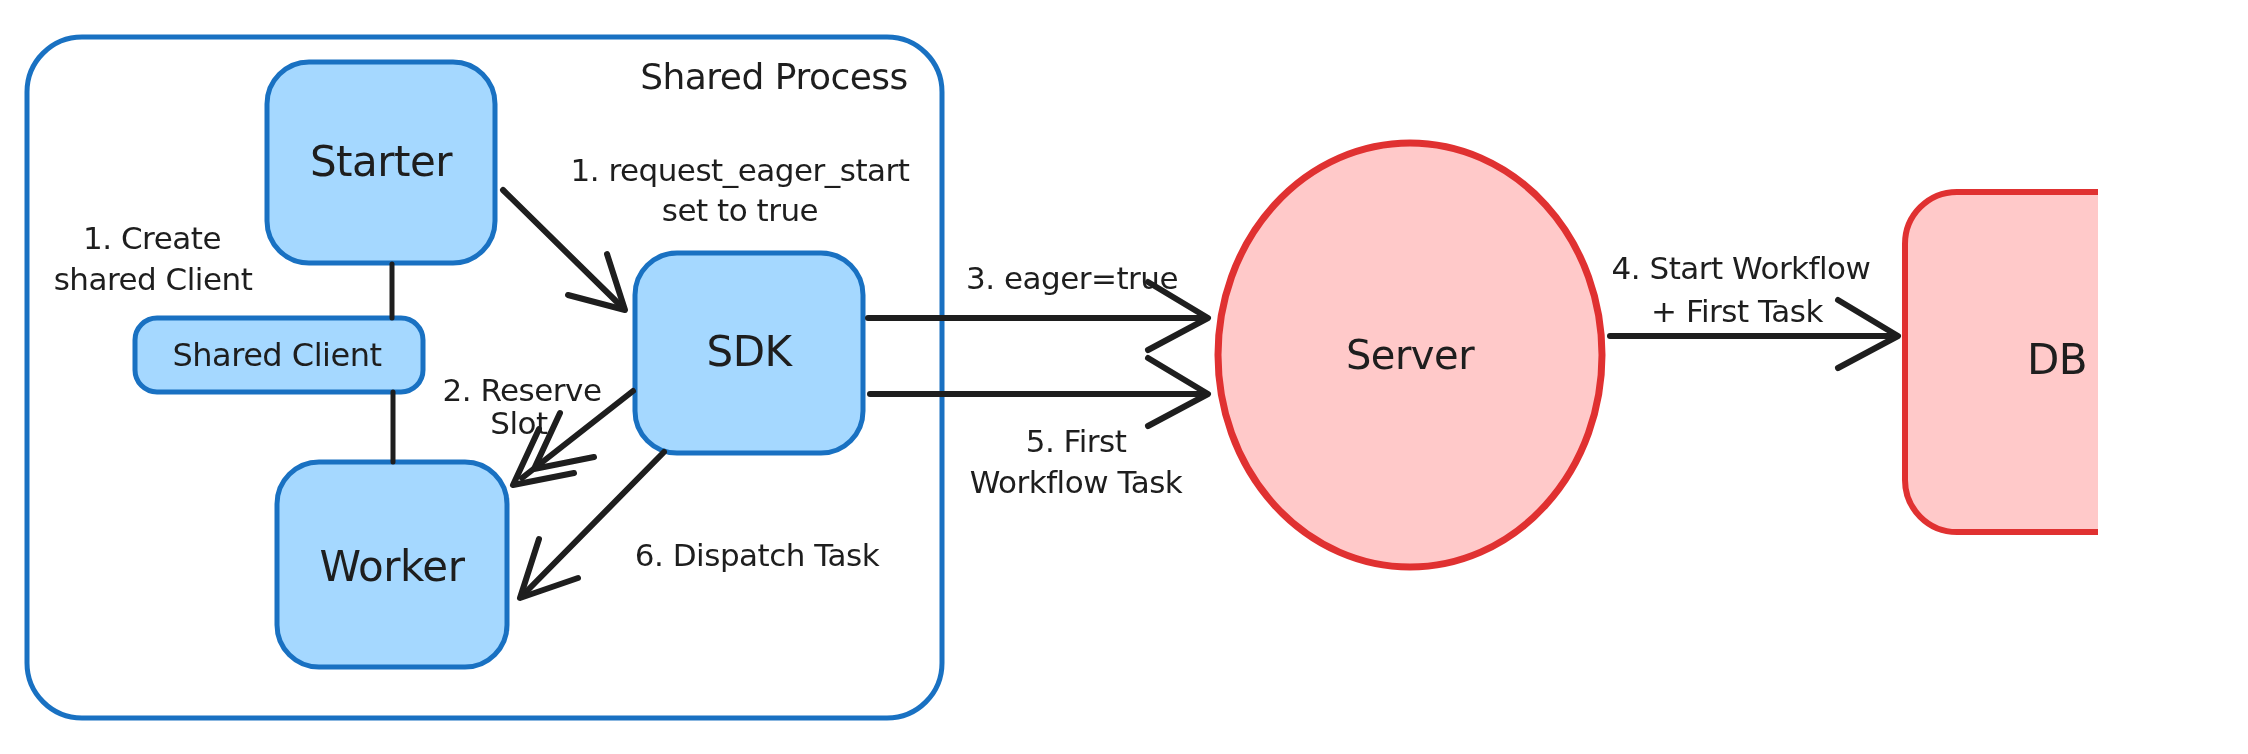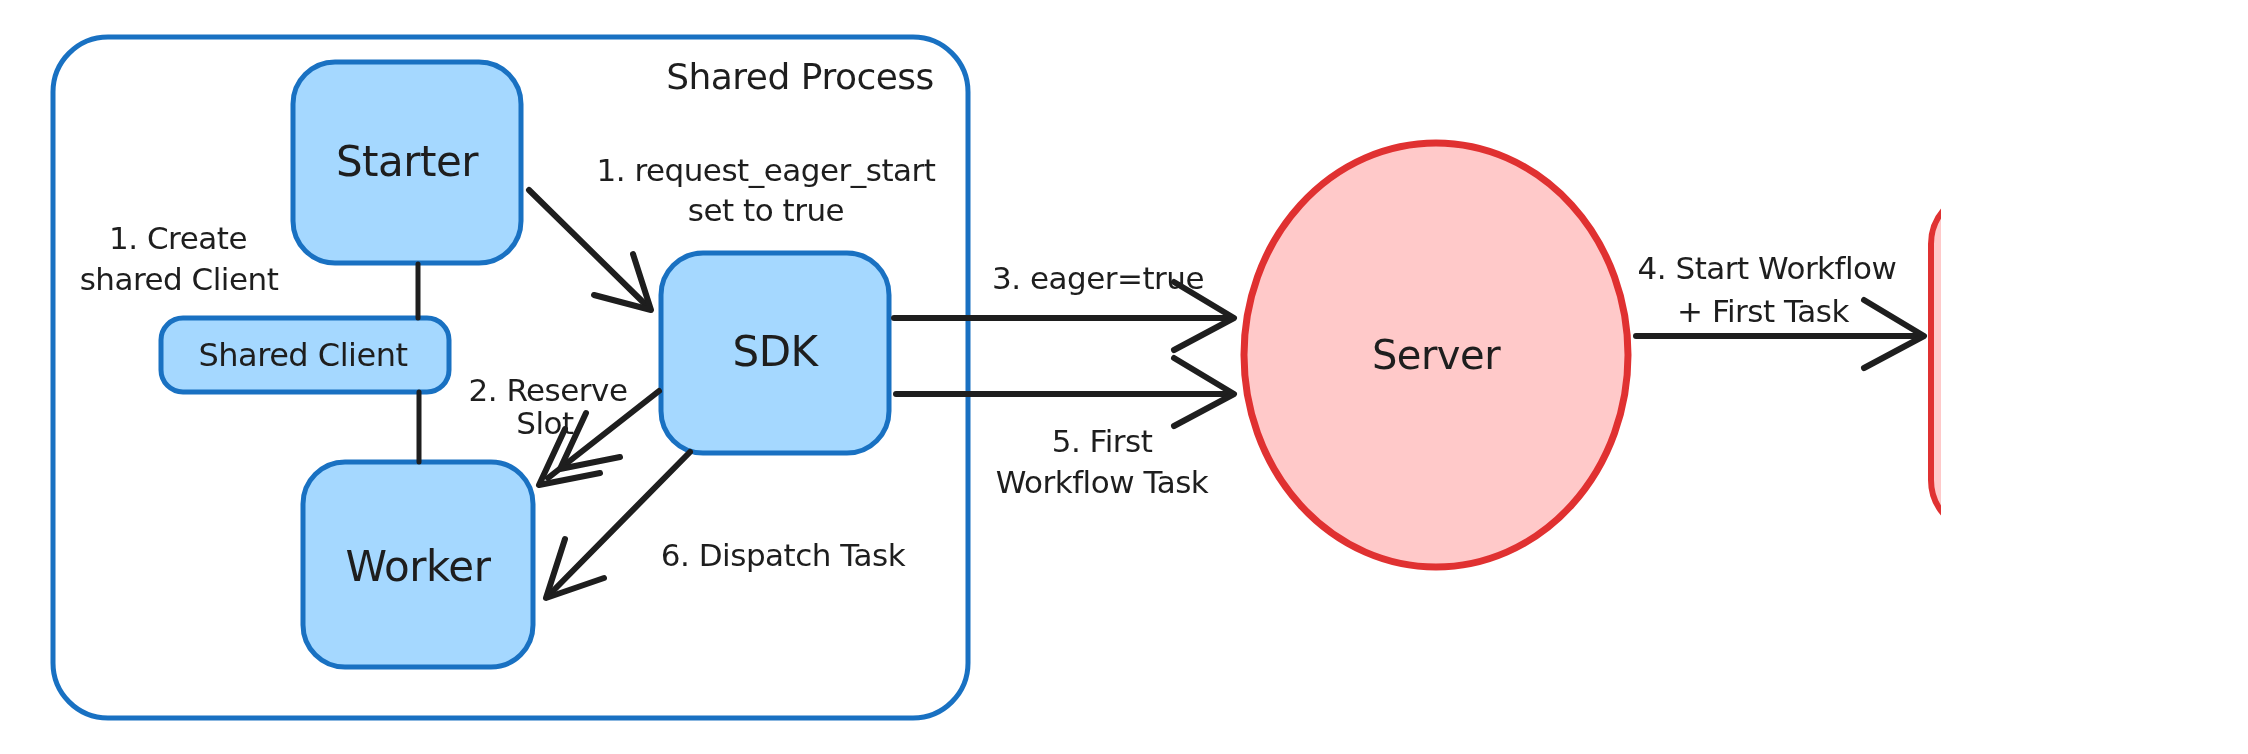--- a/index.html
+++ b/index.html
@@ -1,17 +1,17 @@
 <!DOCTYPE html>
 <html><head>
 <meta charset="utf-8">
 <style>
   html,body{margin:0;padding:0;background:#ffffff;}
   body{width:2248px;height:754px;font-family:"DejaVu Sans","Liberation Sans",sans-serif;}
-  .stage{position:relative;width:1915px;height:754px;background:#ffffff;overflow:hidden;margin-left:26px;}
+  .stage{position:relative;width:2098px;height:754px;background:#ffffff;overflow:hidden;}
   svg{position:absolute;left:0;top:0;}
   
   .node{stroke-width:5;}
   .container-box{fill:none;stroke-width:5;}
   .ellipse-node{stroke-width:7;}
   .db-node{stroke-width:6;}
   .arrow{fill:none;stroke:#1e1e1e;stroke-width:6;stroke-linecap:round;stroke-linejoin:round;}
   .connector{fill:none;stroke:#1e1e1e;stroke-width:5;stroke-linecap:round;}
   text{fill:#1e1e1e;letter-spacing:-0.5px;}
   .node-label{font-size:42px;}

